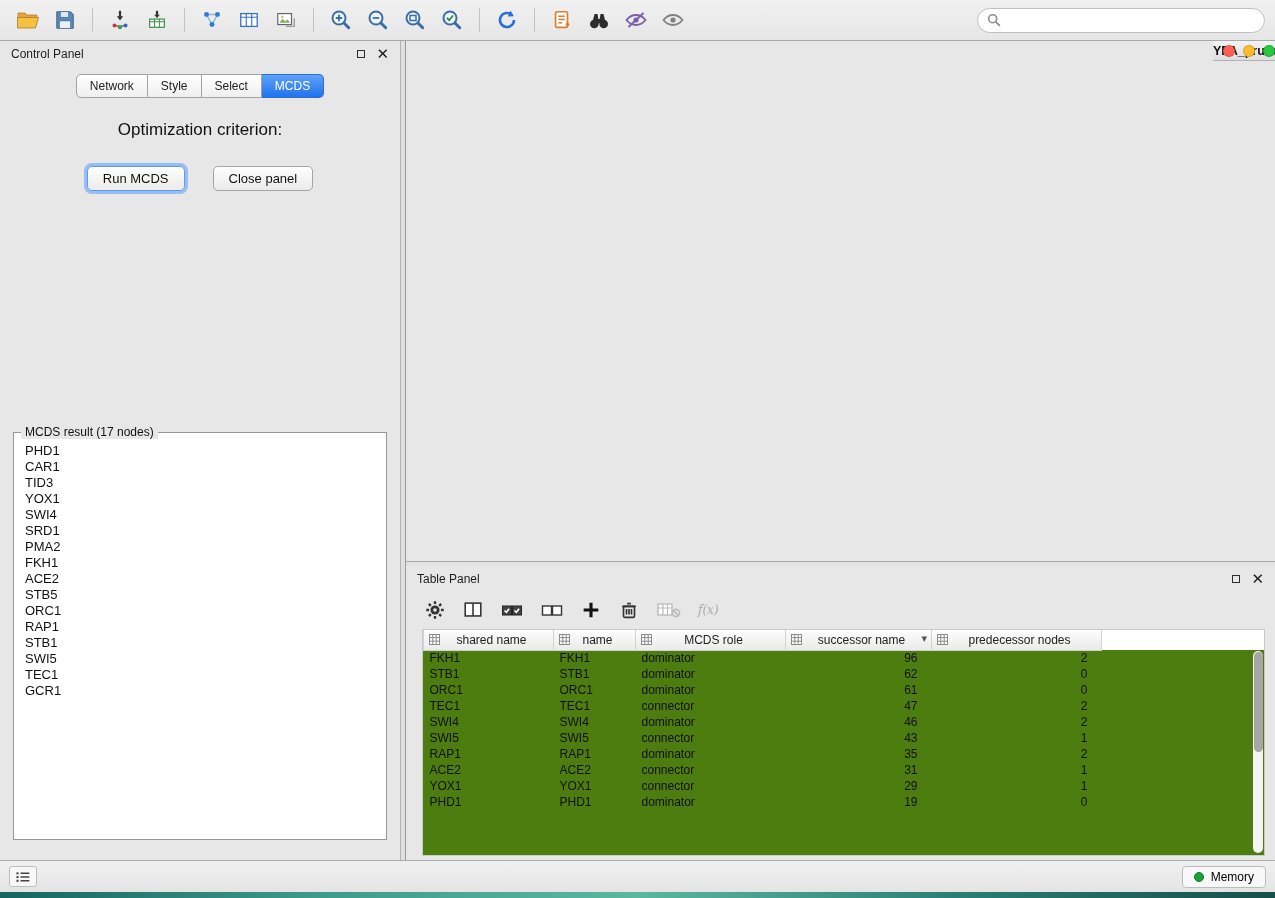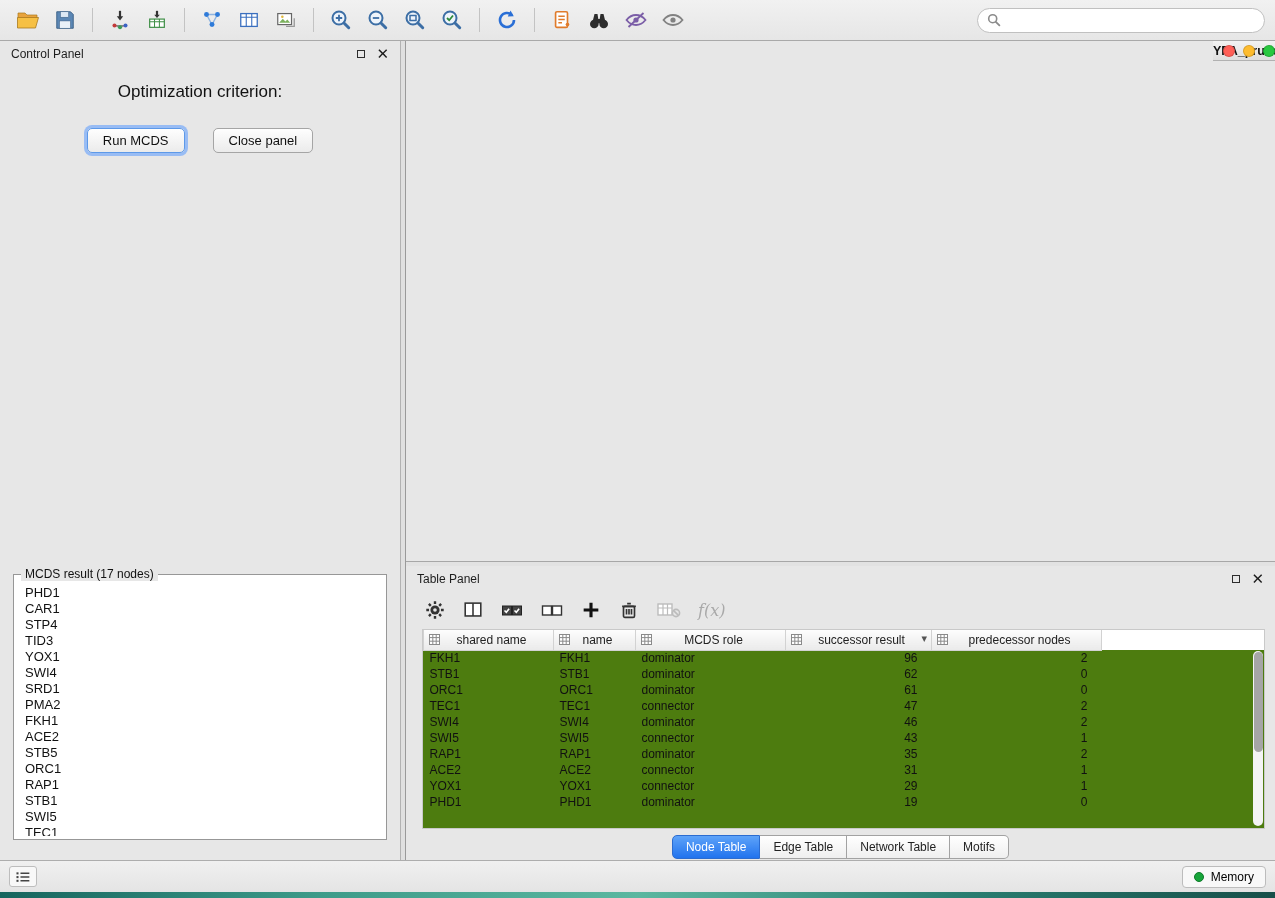--- a/index.html
+++ b/index.html
@@ -43,21 +43,21 @@
   .dd-arrows { position:absolute; right:1px; top:1px; bottom:1px; width:18px;
     background:linear-gradient(#83b6fa,#2e79f1); border-radius:3px; color:#fff; display:flex;
     flex-direction:column; align-items:center; justify-content:center; font-size:7px; line-height:7px; }
   .button-row { display:flex; justify-content:center; gap:28px; margin-top:16px; }
   .btn { font-size:13px; padding:4px 15px; background:linear-gradient(#fefefe,#ebebeb);
     border:1px solid #a5a5a5; border-radius:5px; color:#111; cursor:pointer; }
   .btn.focused { box-shadow:0 0 0 3px rgba(88,153,255,.55); border-color:#5d99e8; }
   .cp-spacer { flex:1; }
 
   .result-group { margin:0 13px 20px; position:relative; border:1px solid #979797;
-    background:#fff; height:266px; flex:0 0 auto; }
+    background:#fff; height:408px; flex:0 0 auto; }
   .group-legend { position:absolute; top:-8px; left:7px; background:#e7e7e7; padding:0 4px; font-size:12px; }
   .result-list { position:absolute; inset:10px 3px 3px 3px; overflow:auto; }
   .result-item { font-size:13px; line-height:16px; padding-left:8px; cursor:default; }
 
   .v-splitter { width:6px; flex:0 0 6px; background:#e0e0e0; border-left:1px solid #b2b2b2; border-right:1px solid #9a9a9a; }
 
   
   .right { flex:1; display:flex; flex-direction:column; min-width:0; }
   .network-window { height:520px; flex:0 0 520px; display:flex; flex-direction:column;align-items:flex-end; }
   .net-titlebar { height:20px; flex:0 0 20px; background:linear-gradient(#f2f2f2,#dedede);
@@ -67,21 +67,21 @@
   .net-title { position:absolute; left:0; right:0; text-align:center; font-size:12.5px; font-weight:700; color:#111; }
   .net-canvas { flex:1; background:#fff; position:relative; }
   .net-canvas svg { position:absolute; inset:0; width:100%; height:100%; }
 
   .h-splitter { height:5px; flex:0 0 5px; background:#e2e2e2; border-top:1px solid #a7a7a7; }
 
   
   .table-panel { flex:1; display:flex; flex-direction:column; background:#e7e7e7; min-height:0; }
   .tp-toolbar { height:38px; flex:0 0 38px; display:flex; align-items:center; gap:16px; padding:0 18px; }
   .ticon { background:none; border:none; padding:0; display:flex; align-items:center; cursor:pointer; }
-  .fx { font-family:"DejaVu Serif",serif; font-style:italic; font-size:16px; color:#a9a9a9; }
+  .fx { font-family:"DejaVu Serif",serif; font-style:italic; font-size:12px; color:#a9a9a9; }
   .table-area { flex:1; margin:0 10px 4px 16px; background:#4d7c0f; border:1px solid #c9c9c9; position:relative; overflow:hidden; }
   table { border-collapse:collapse; width:100%; table-layout:fixed; }
   th { height:20px; background:linear-gradient(#fdfdfd,#eaeaea); border:1px solid #d2d2d2; border-top:none;
     font-weight:400; font-size:12px; color:#222; position:relative; text-align:center; padding:0 14px 0 20px; cursor:pointer;
     white-space:nowrap; overflow:hidden; }
   th .hdr-grid { position:absolute; left:5px; top:4px; }
   th .hdr-sort { position:absolute; right:4px; top:2px; color:#555; font-size:11px; }
   th.empty { background:#fff; border:none; }
   td { font-size:12px; height:16px; padding:0 6px; color:#111; white-space:nowrap; overflow:hidden; }
   td.num { text-align:right; padding-right:14px; }
@@ -239,33 +239,38 @@
   <div class="main">
 
     <div class="control-panel">
       <div class="panel-titlebar">
         <span>Control Panel</span>
         <span class="win-icons">
           <span class="float-glyph"></span>
           <span class="close-glyph">✕</span>
         </span>
       </div>
+      <div class="seg-tabs">
+          <button class="seg">Network</button>
+          <button class="seg">Style</button>
+          <button class="seg">Select</button>
+          <button class="seg active">MCDS</button>
+        </div>
       <div class="cp-content">
         <div class="opt-label">Optimization criterion:</div>
         <div class="button-row">
           <button class="btn focused">Run MCDS</button>
           <button class="btn">Close panel</button>
         </div>
         <div class="cp-spacer"></div>
         <div class="result-group">
           <span class="group-legend">MCDS result (17 nodes)</span>
           <div class="result-list">
               <div class="result-item">PHD1</div>
               <div class="result-item">CAR1</div>
-              <div class="result-item">STP4</div>
               <div class="result-item">TID3</div>
               <div class="result-item">YOX1</div>
               <div class="result-item">SWI4</div>
               <div class="result-item">SRD1</div>
               <div class="result-item">PMA2</div>
               <div class="result-item">FKH1</div>
               <div class="result-item">ACE2</div>
               <div class="result-item">STB5</div>
               <div class="result-item">ORC1</div>
               <div class="result-item">RAP1</div>
@@ -665,21 +670,21 @@
                         <rect x="0.5" y="0.5" width="10" height="10" fill="#fff" stroke="#8a8a8a"></rect>
                         <path d="M0.5 3.6h10M0.5 7.2h10M3.8 0.5v10M7.2 0.5v10" stroke="#8a8a8a" fill="none"></path>
                       </svg></span><span class="hdr-label">name</span></th>
                   <th style="width: 150px;"><span class="hdr-grid"><svg width="11" height="11" viewBox="0 0 11 11">
                         <rect x="0.5" y="0.5" width="10" height="10" fill="#fff" stroke="#8a8a8a"></rect>
                         <path d="M0.5 3.6h10M0.5 7.2h10M3.8 0.5v10M7.2 0.5v10" stroke="#8a8a8a" fill="none"></path>
                       </svg></span><span class="hdr-label">MCDS role</span></th>
                   <th style="width: 146px;"><span class="hdr-grid"><svg width="11" height="11" viewBox="0 0 11 11">
                         <rect x="0.5" y="0.5" width="10" height="10" fill="#fff" stroke="#8a8a8a"></rect>
                         <path d="M0.5 3.6h10M0.5 7.2h10M3.8 0.5v10M7.2 0.5v10" stroke="#8a8a8a" fill="none"></path>
-                      </svg></span><span class="hdr-label">successor result</span><span class="hdr-sort">▾</span></th>
+                      </svg></span><span class="hdr-label">successor name</span><span class="hdr-sort">▾</span></th>
                   <th style="width: 170px;"><span class="hdr-grid"><svg width="11" height="11" viewBox="0 0 11 11">
                         <rect x="0.5" y="0.5" width="10" height="10" fill="#fff" stroke="#8a8a8a"></rect>
                         <path d="M0.5 3.6h10M0.5 7.2h10M3.8 0.5v10M7.2 0.5v10" stroke="#8a8a8a" fill="none"></path>
                       </svg></span><span class="hdr-label">predecessor nodes</span></th>
                   <th class="empty"></th>
                 </tr>
               </thead>
             <tbody>
                 <tr>
                   <td>FKH1</td>
@@ -760,26 +765,20 @@
                   <td class="num">19</td>
                   <td class="num">0</td>
                   <td></td>
                 </tr>
               </tbody>
           </table>
           <div class="vscroll">
               <div class="vthumb"></div>
             </div>
         </div>
-        <div class="table-tabs seg-tabs" style="margin:0">
-            <button class="seg active">Node Table</button>
-            <button class="seg">Edge Table</button>
-            <button class="seg">Network Table</button>
-            <button class="seg">Motifs</button>
-          </div>
       </div>
     </div>
   </div>
 
   <div class="status-bar">
     <button class="menu-btn">
       <svg width="15" height="12" viewBox="0 0 15 12">
         <rect x="0.5" y="1" width="2.2" height="2.2" fill="#444"></rect>
           <rect x="0.5" y="5" width="2.2" height="2.2" fill="#444"></rect>
           <rect x="0.5" y="9" width="2.2" height="2.2" fill="#444"></rect>

